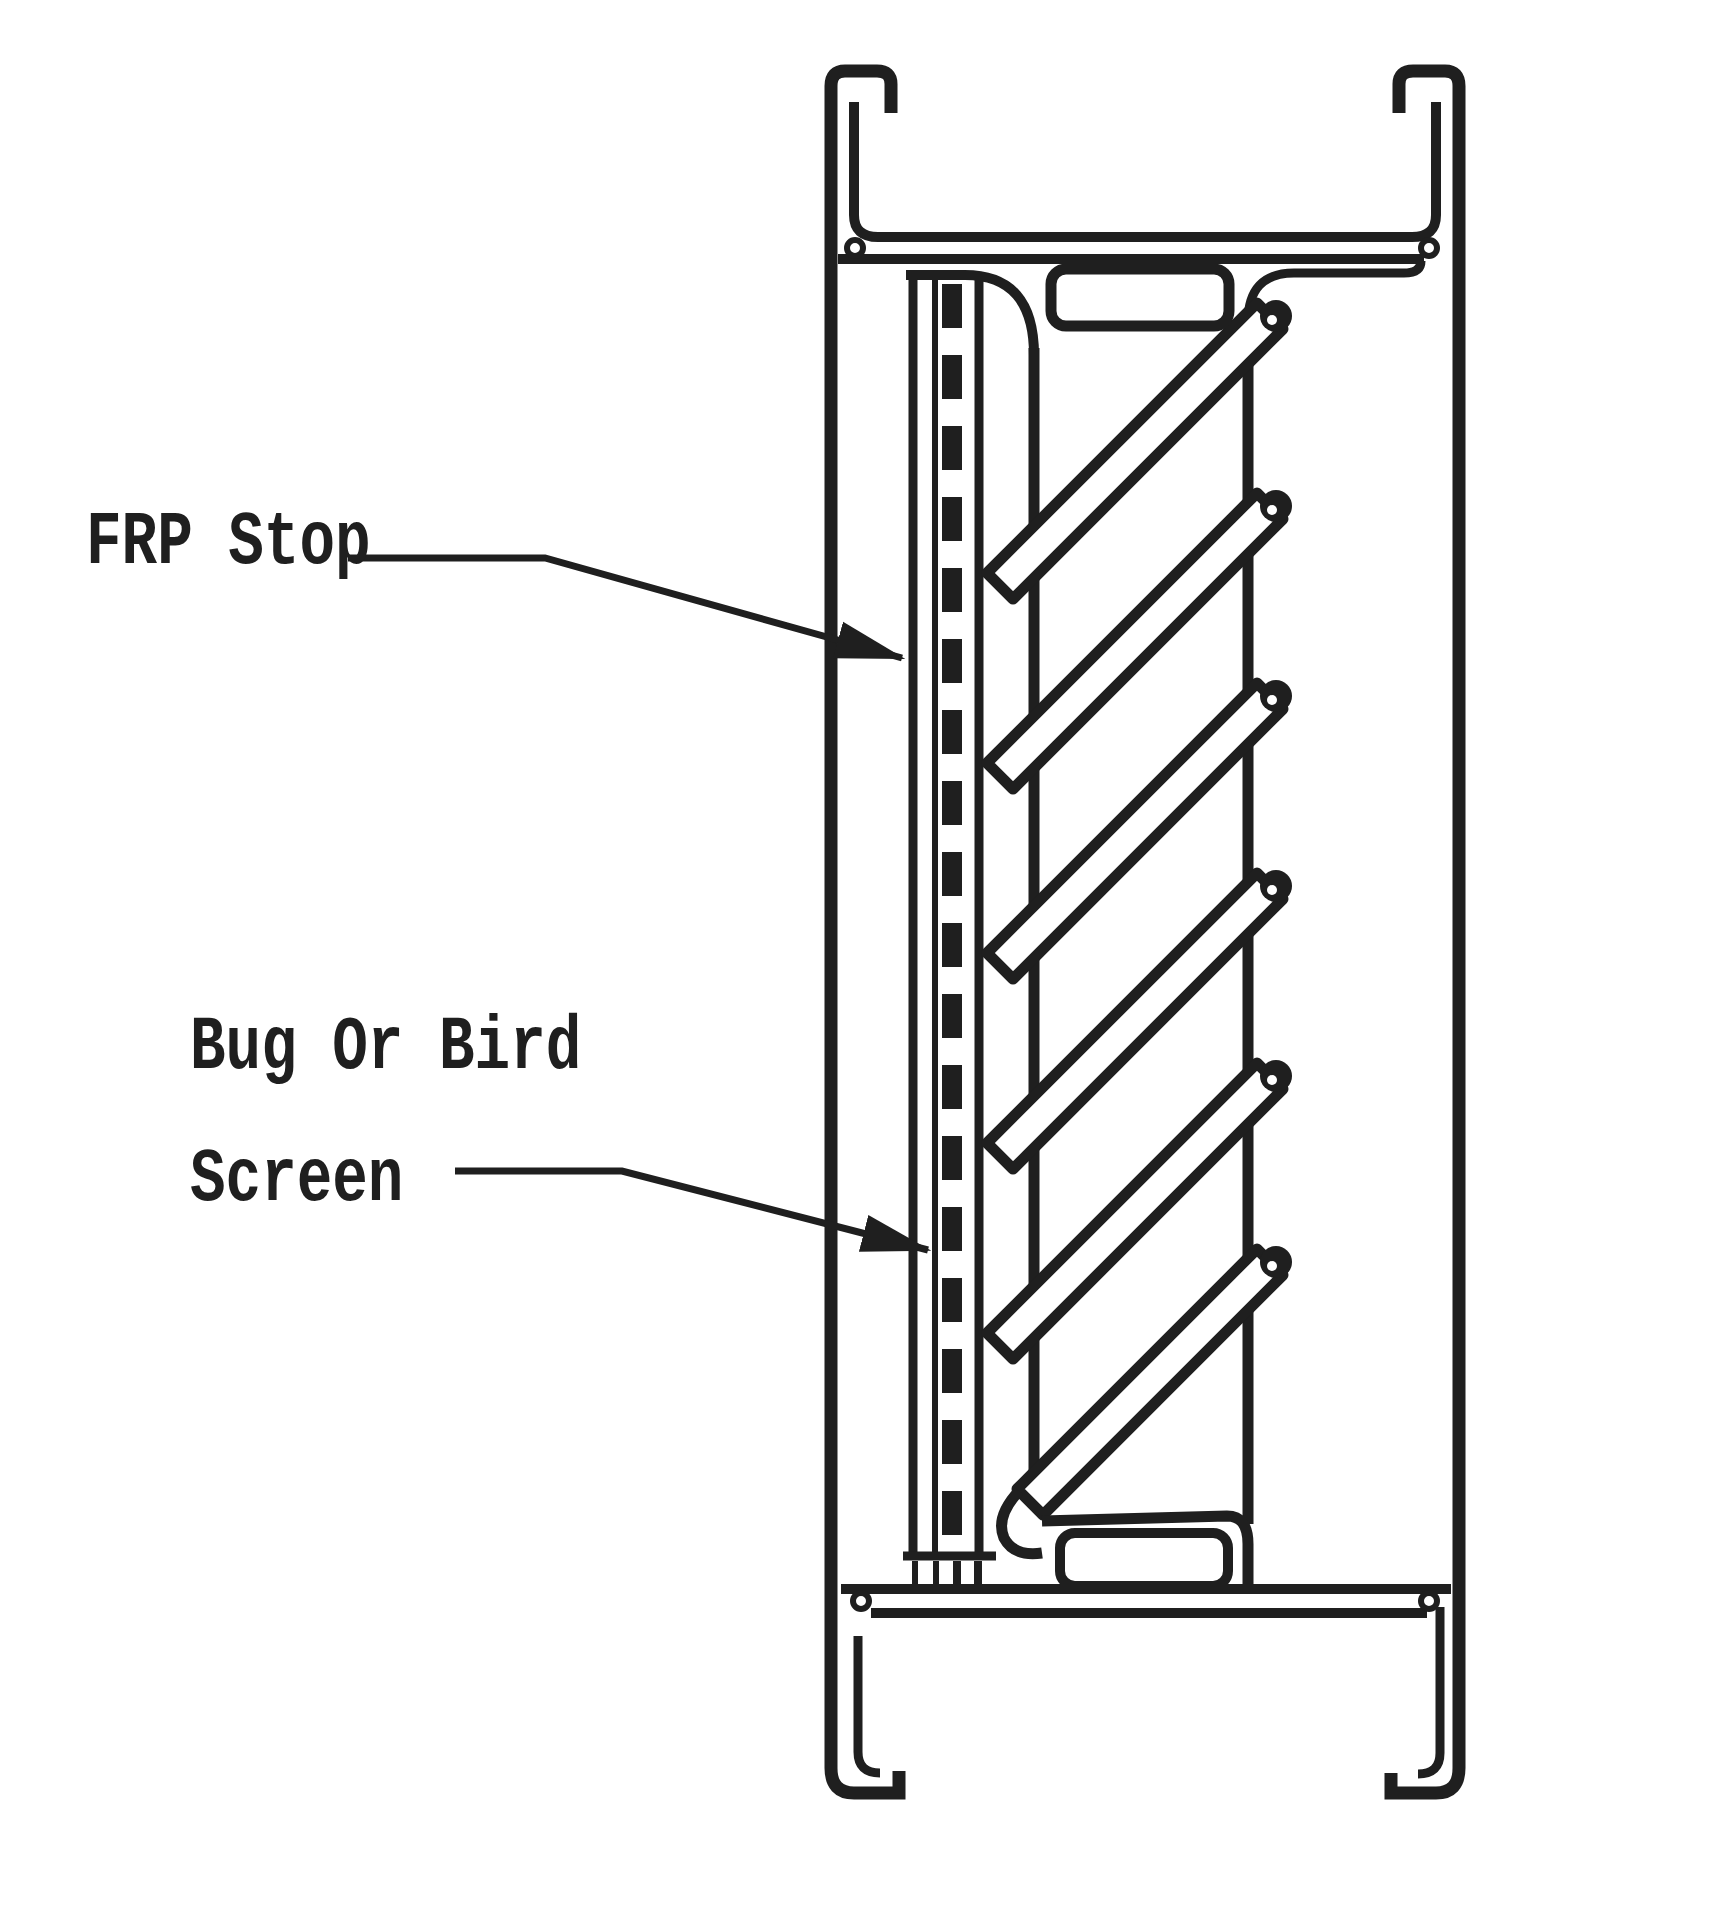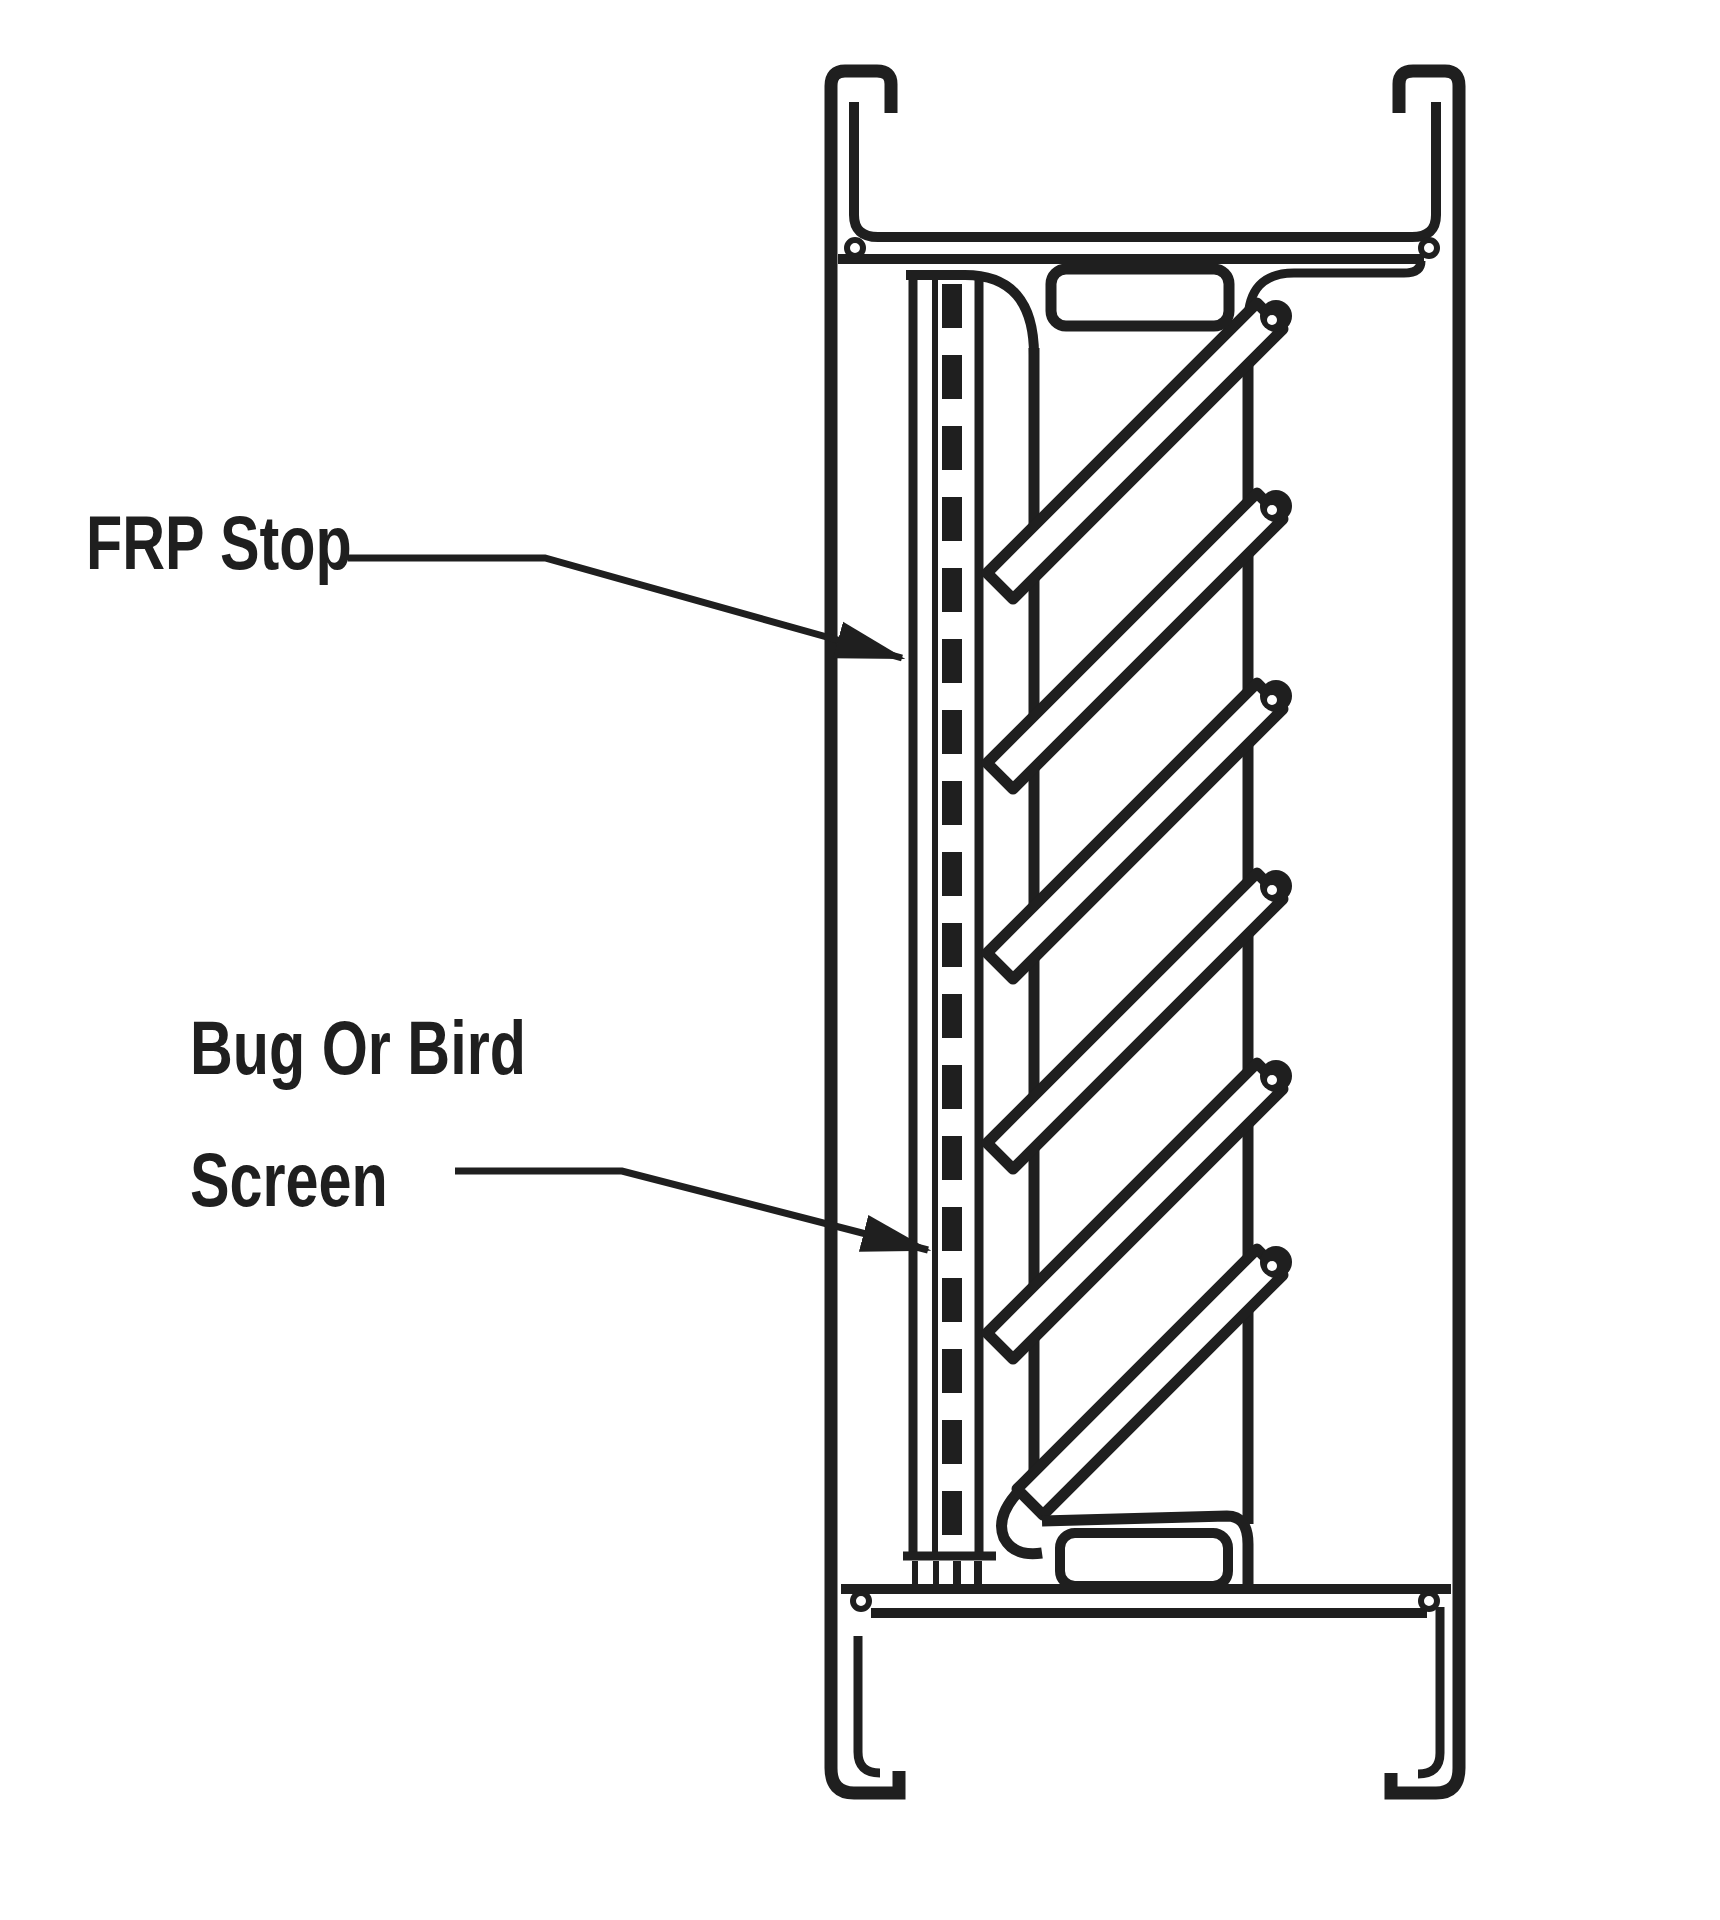--- a/index.html
+++ b/index.html
@@ -1,19 +1,19 @@
 <!DOCTYPE html>
 <html style="--ink: #1f1f1f; --bg: #ffffff;"><head>
 <meta charset="utf-8">
 <style>
   :root { --ink: #1f1f1f; --bg: #ffffff; }
   html,body { margin:0; padding:0; background:var(--bg); }
   .canvas {
     position:relative; width:1720px; height:1920px; background:var(--bg);
-    overflow:hidden; font-family:Liberation Sans, sans-serif;
+    overflow:hidden; font-family:Liberation Mono, monospace;
   }
   .drawing { position:absolute; left:0; top:0; }
   .ln  { stroke:var(--ink); fill:none; }
   .fw  { stroke:var(--ink); fill:#ffffff; }
   .blk { fill:var(--ink); stroke:none; }
   .wht { fill:#ffffff; stroke:none; }
   .callout {
     position:absolute; color:var(--ink);
     font-size:76px; font-weight:700; line-height:1;
     transform:scaleX(0.78); transform-origin:left top;

